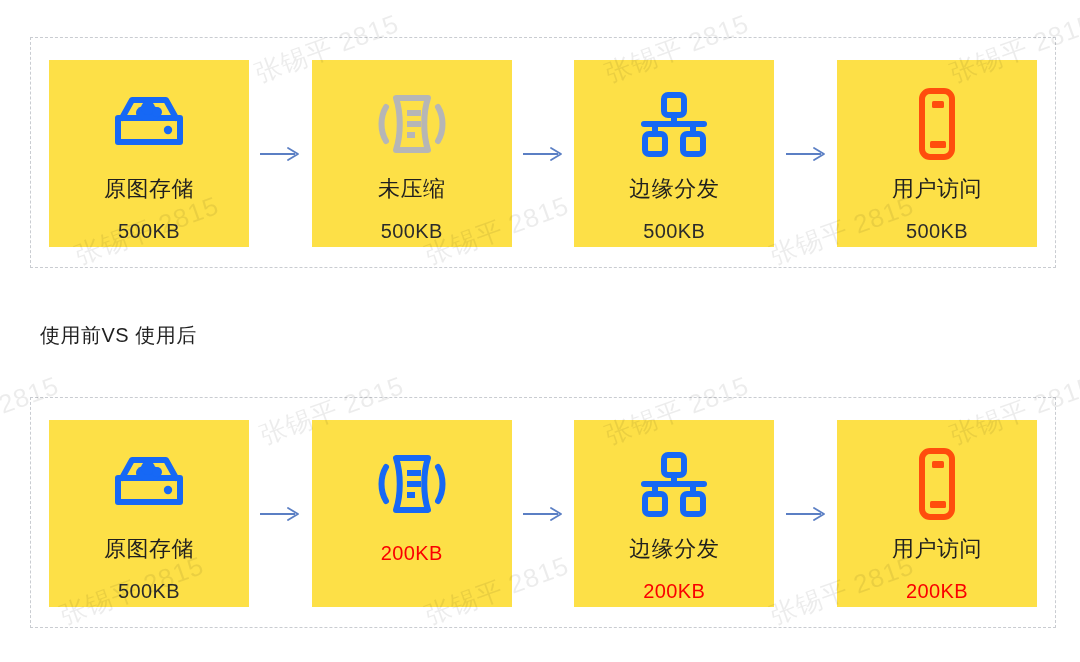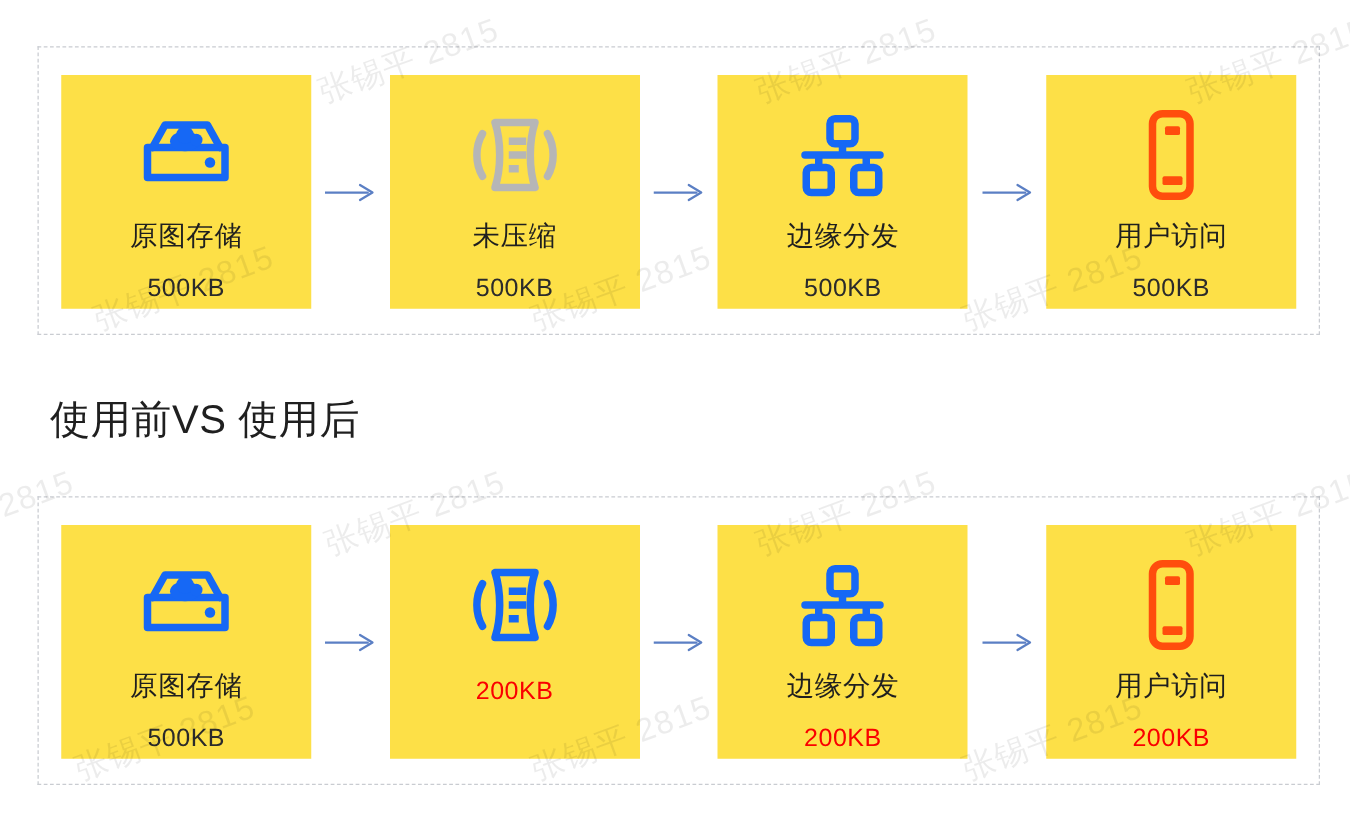--- a/index.html
+++ b/index.html
@@ -92,21 +92,21 @@
     justify-content: center;
     flex: 0 0 auto;
   }
   .connector svg { display: block; }
 
   
   .vs-caption {
     position: absolute;
     left: 40px;
     top: 318px;
-    font-size: 32px;
+    font-size: 20px;
     line-height: 34px;
     color: #1f1f1f;
     letter-spacing: 0.5px;
     white-space: nowrap;
   }
 
   
   .wm-layer {
     position: absolute;
     inset: 0;

